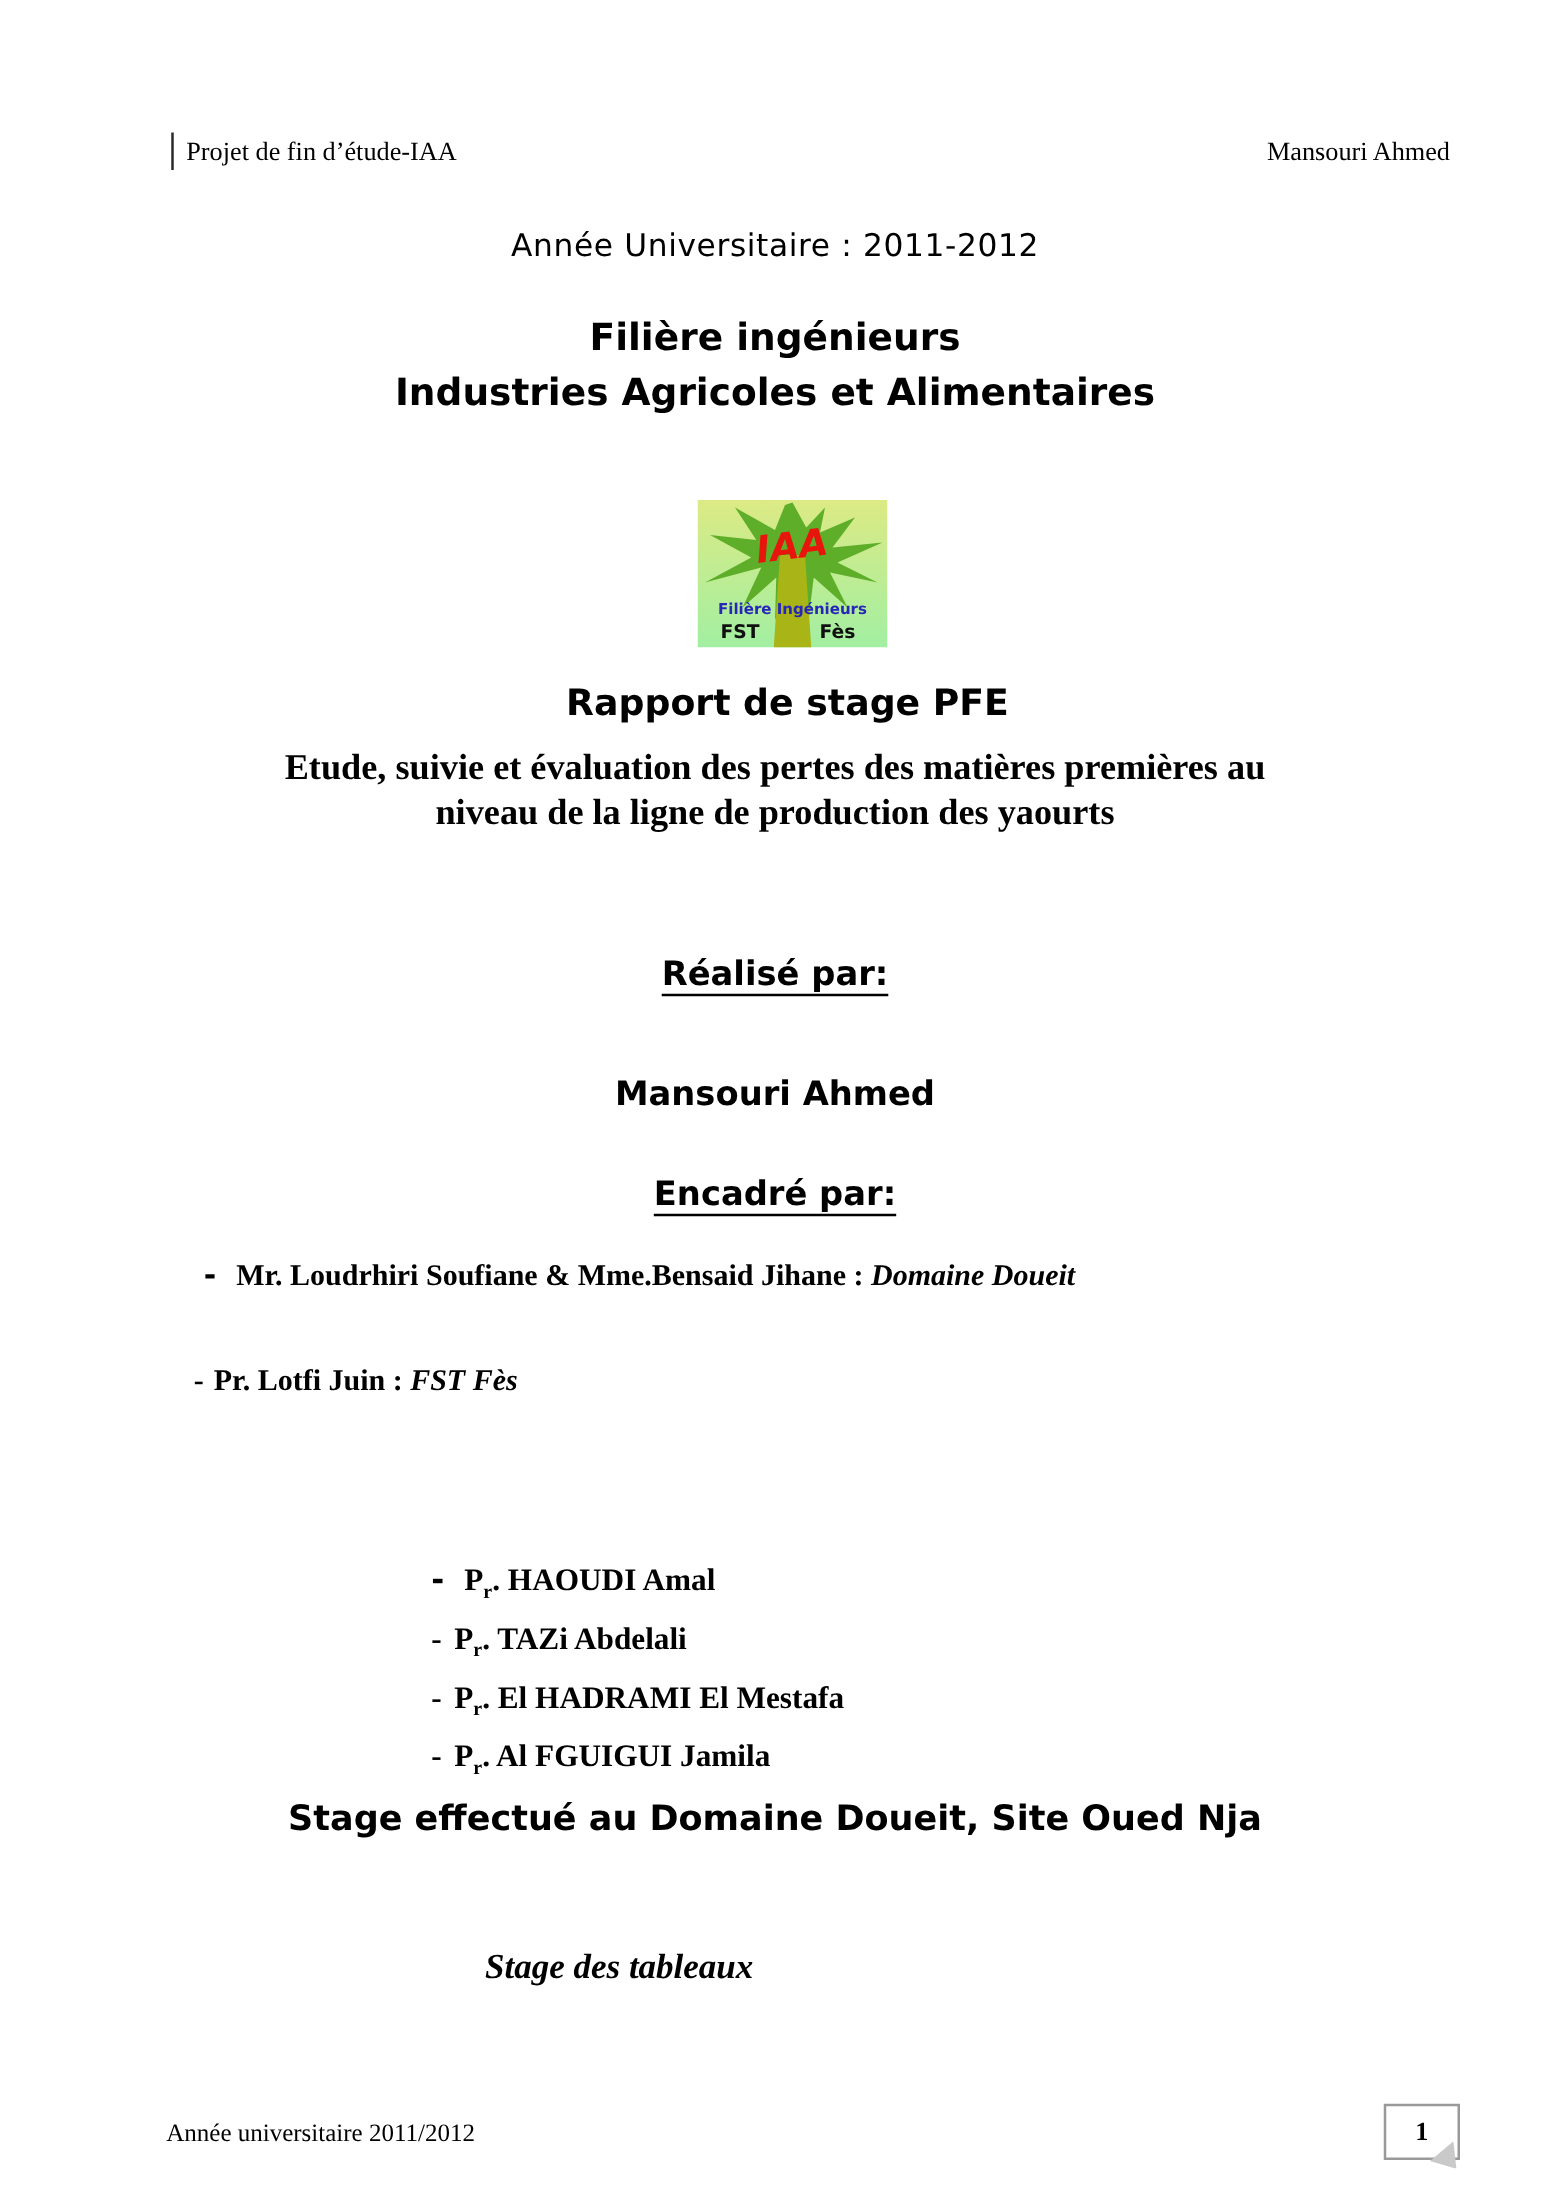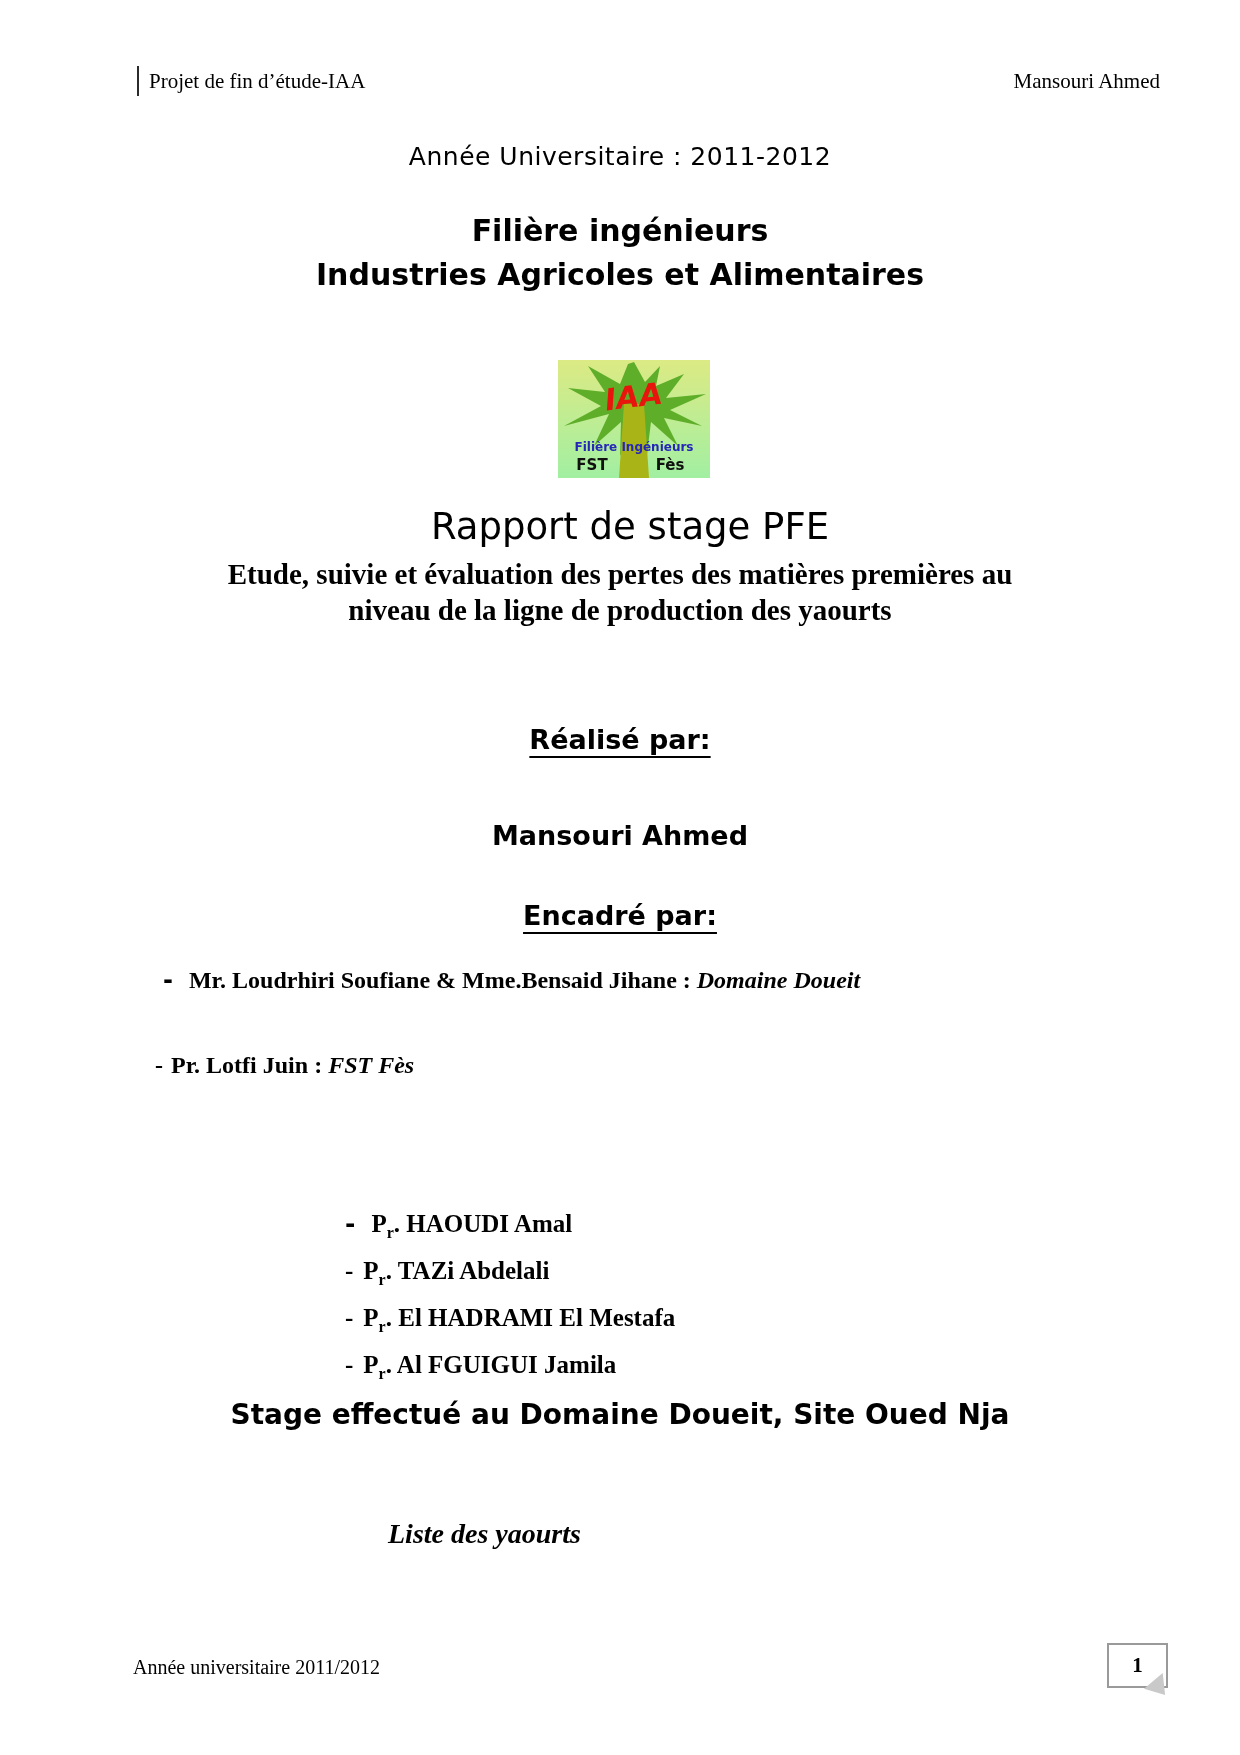--- a/index.html
+++ b/index.html
@@ -7,21 +7,21 @@
   .page {
     position: relative;
     width: 1240px;
     height: 1755px;
     background: #ffffff;
     font-family: "Liberation Serif", serif;
     color: #000000;
     overflow: hidden;
     margin: 0 auto;
   }
-  .abs { position: absolute; }
+  .abs { position: absolute; margin-top: 40px; }
   .center { left: 0; width: 100%; text-align: center; }
 
   
   .hdr {
     top: 66px; left: 137px; right: 80px;
     display: flex; justify-content: space-between; align-items: flex-start;
     font-size: 21px;
   }
   .hdr-left { border-left: 2px solid #2b2b2b; padding-left: 10px; line-height: 30px; }
   .hdr-right { line-height: 30px; }
@@ -29,21 +29,21 @@
   
   .comic { font-family: "DejaVu Sans", sans-serif; }
 
   .annee       { top: 142px; font-size: 25px; letter-spacing: 0.5px; }
   .filiere-1   { top: 213px; font-size: 30px; font-weight: bold; }
   .filiere-2   { top: 257px; font-size: 30px; font-weight: bold; }
 
   .logo-wrap   { top: 360px; left: 558px; width: 152px; height: 118px; }
   .logo-wrap svg { display: block; width: 100%; height: 100%; }
 
-  .rapport     { top: 505px; font-size: 37px; font-weight: normal; padding-left: 20px; }
+  .rapport     { top: 505px; font-size: 29px; font-weight: bold; padding-left: 20px; }
 
   .thesis      { top: 556px; font-size: 29px; font-weight: bold; line-height: 36px; }
 
   .section-heading {
     font-size: 27px; font-weight: bold;
     text-decoration: underline;
     text-underline-offset: 7px;
     text-decoration-thickness: 2px;
   }
   .realise     { top: 724px; }
@@ -147,21 +147,21 @@
     <div class="jury-row">
       <span class="jdash">-</span><span>P</span><sub>r</sub><span>. </span><span>El HADRAMI El Mestafa</span>
     </div>
     <div class="jury-row">
       <span class="jdash">-</span><span>P</span><sub>r</sub><span>. </span><span>Al FGUIGUI Jamila</span>
     </div>
   </div>
 
   <div class="abs center comic stage">Stage effectué au Domaine Doueit, Site Oued Nja</div>
 
-  <div class="abs liste">Liste des yaourts</div>
+  <div class="abs liste">Stage des tableaux</div>
 
   <div class="abs footer-left">Année universitaire 2011/2012</div>
 
   <div class="abs page-badge">
     <span>1</span>
     <span class="page-curl"></span>
   </div>
 
 </div>
 

